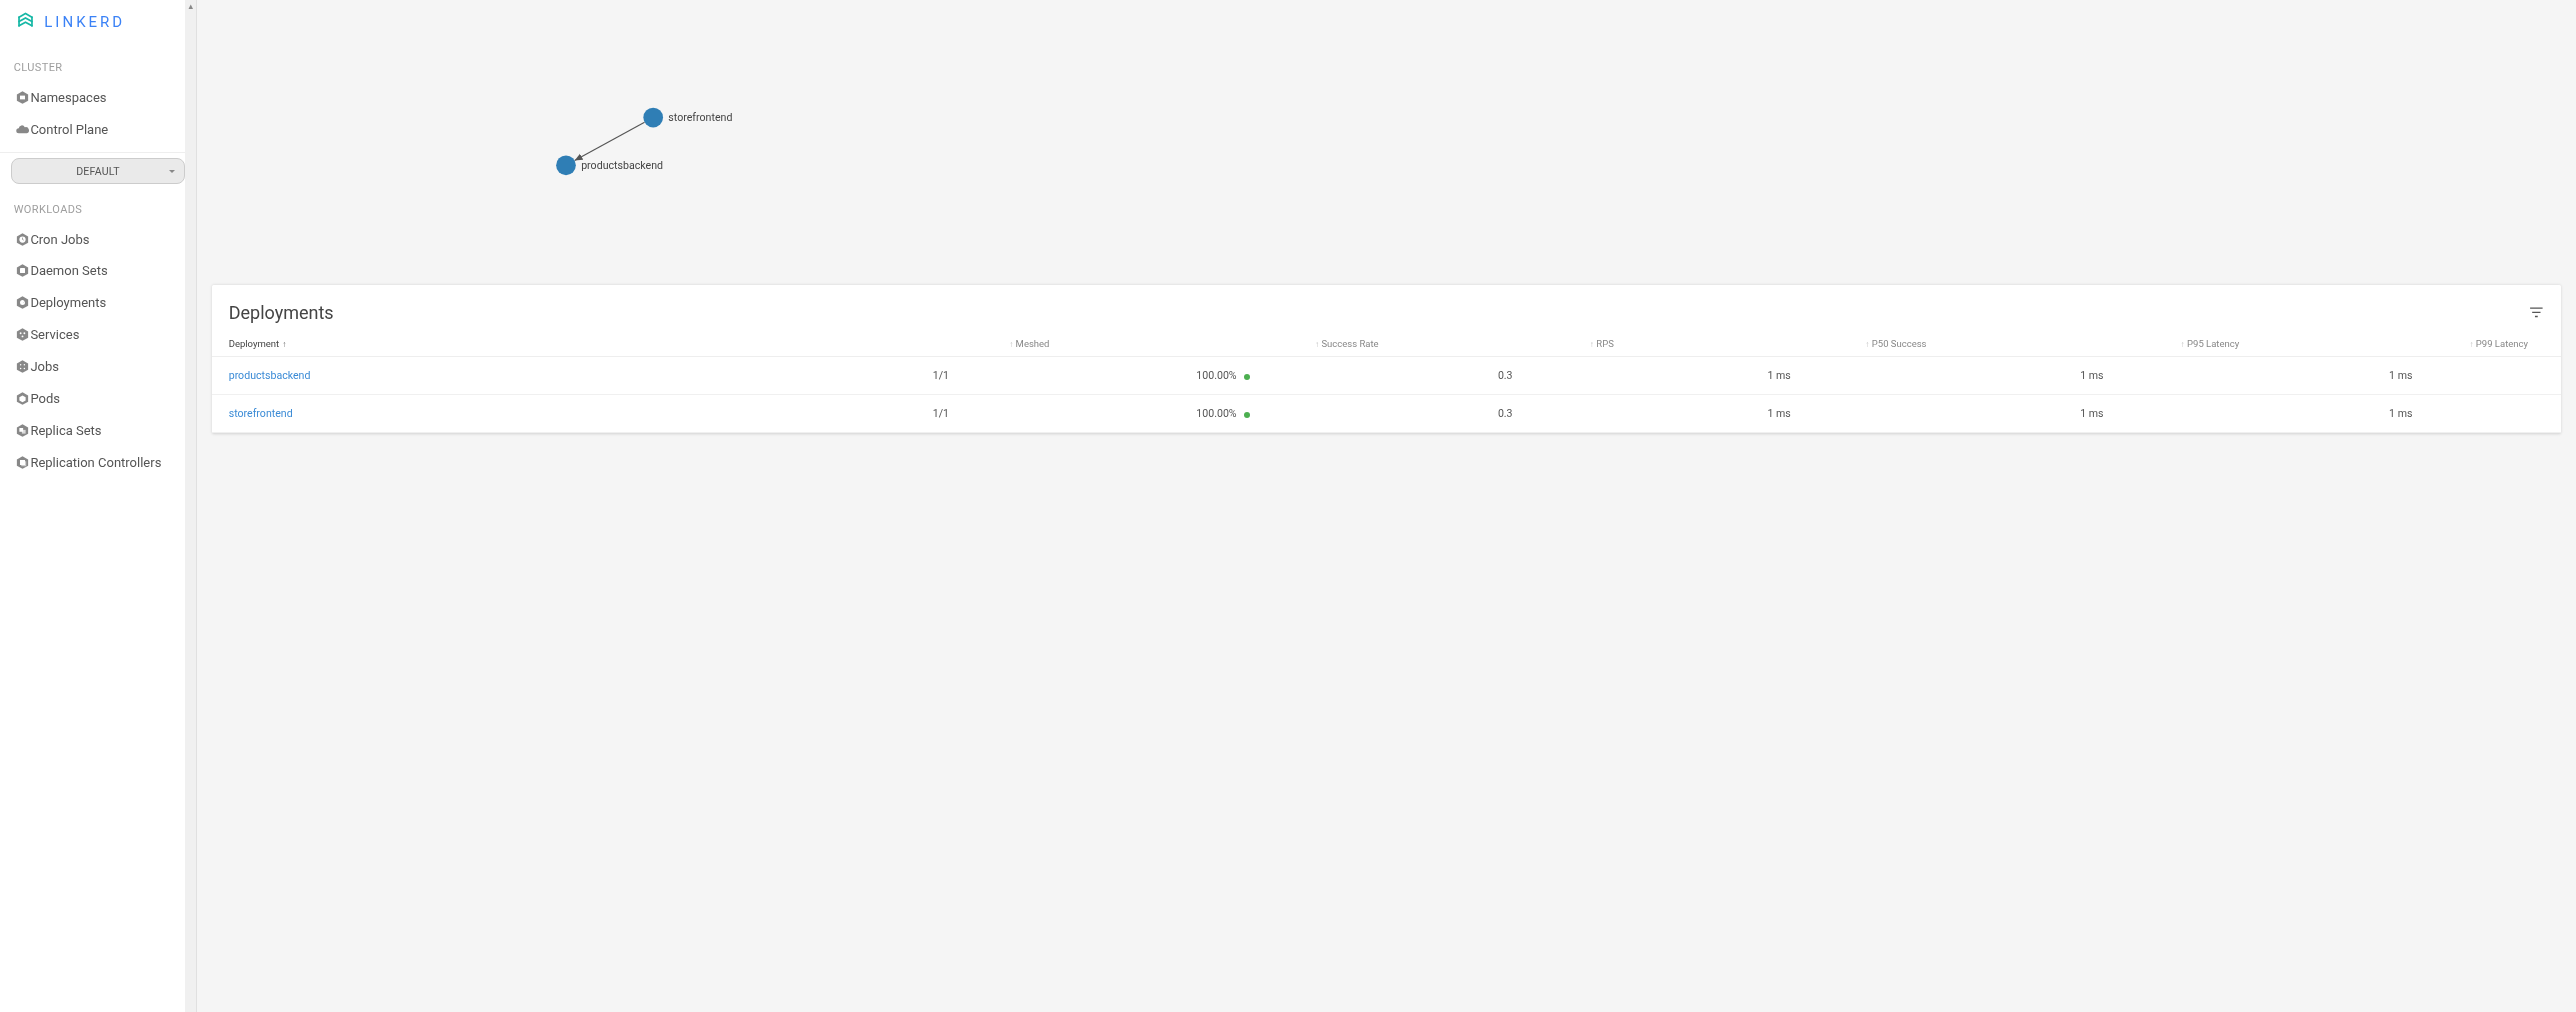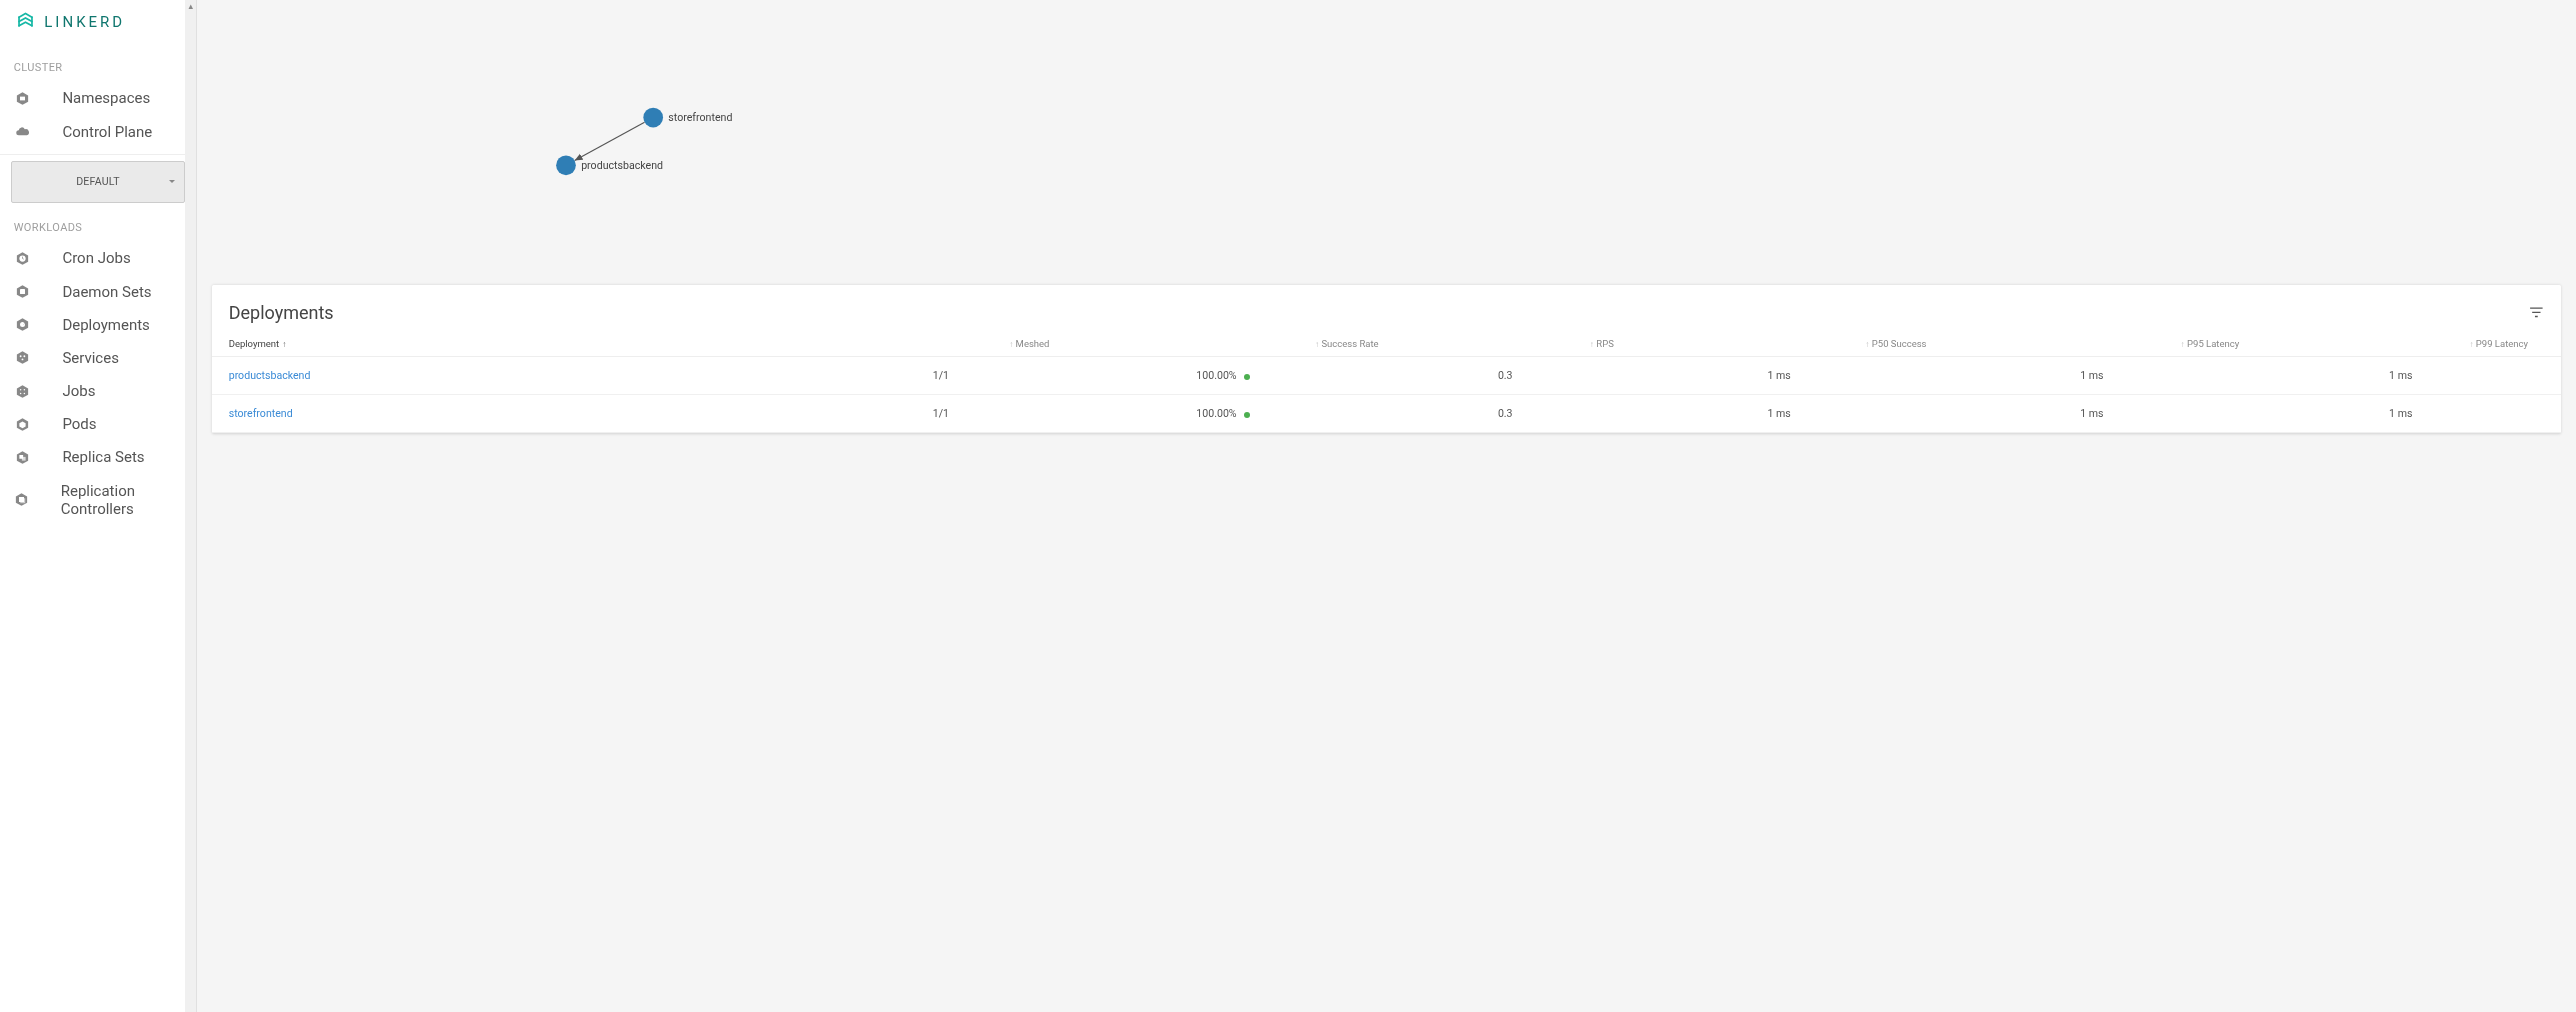--- a/index.html
+++ b/index.html
@@ -41,60 +41,60 @@
     padding: 0 13.7px;
     gap: 7.6px;
   }
   .logo-mark {
     width: 23px; height: 23px;
   }
   .logo-text {
     font-size: 15px;
     letter-spacing: 3px;
     font-weight: 400;
-    color: #0f766e;
+    color: #3b82f6;
   }
   .sidebar-content {
     padding: 10.6px 0 0 0;
     overflow-y: auto;
     flex: 1;
   }
   .section-label {
     font-size: 11px;
     color: #9e9e9e;
     padding: 7.6px 13.7px;
     text-transform: uppercase;
     letter-spacing: 0.4px;
   }
   .nav-item {
     display: flex;
     align-items: center;
-    gap: 32px;
+    gap: 0;
     padding: 7.6px 13.7px;
-    font-size: 15px;
+    font-size: 13px;
     color: #555;
     cursor: pointer;
   }
   .nav-icon {
     width: 16.7px; height: 16.7px;
     color: #757575;
     display: flex; align-items: center; justify-content: center;
   }
   .divider { height: 0.8px; background: #eee; margin: 6px 0; }
   .ns-selector {
     margin: 3px 10.6px 10.6px 10.6px;
     border: 0.8px solid #ccc;
     background: #eaeaea;
-    height: 42px;
+    height: 26px;
     display: flex;
     align-items: center;
     justify-content: center;
     position: relative;
     cursor: pointer;
-    border-radius: 2px;
+    border-radius: 8px;
   }
   .ns-selector span {
     font-size: 10.6px; color: #555; letter-spacing: 0.2px;
   }
   .ns-caret {
     position: absolute; right: 9px;
     border-left: 3.8px solid transparent;
     border-right: 3.8px solid transparent;
     border-top: 3.8px solid #888;
   }

